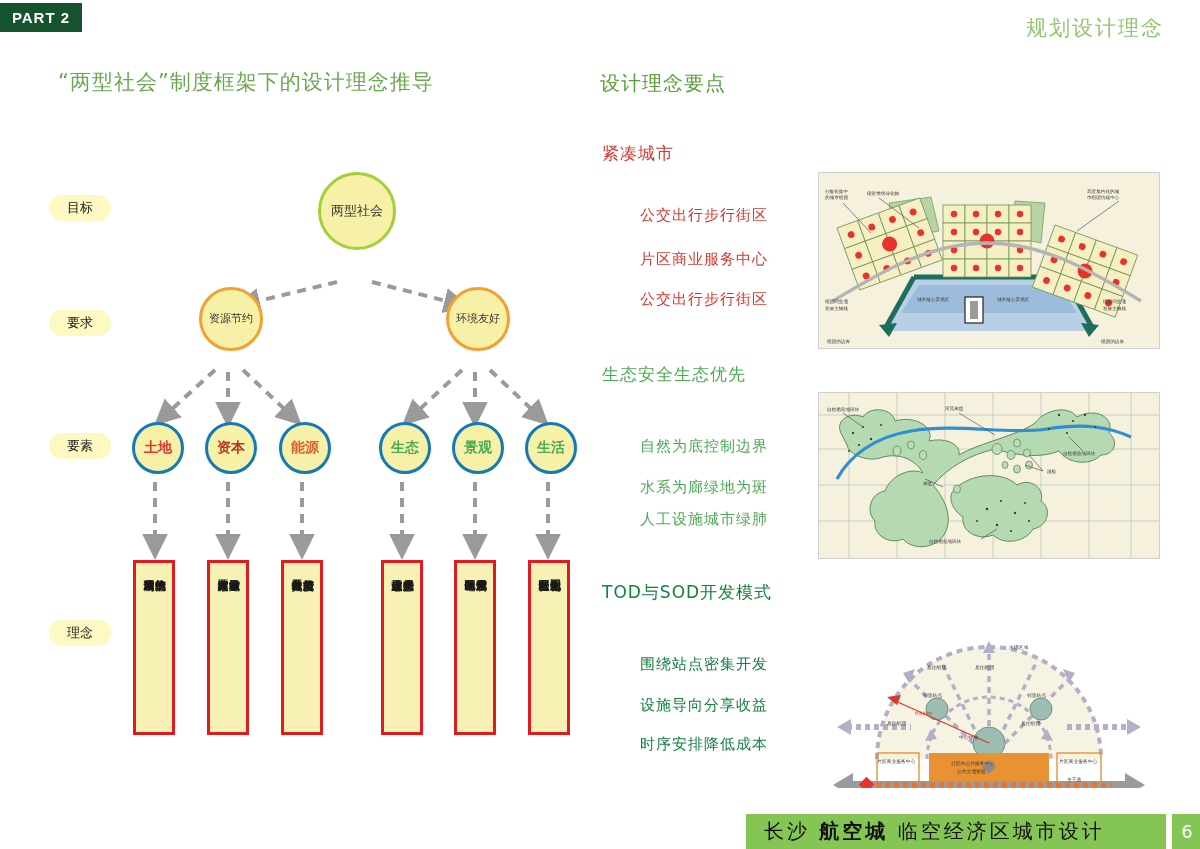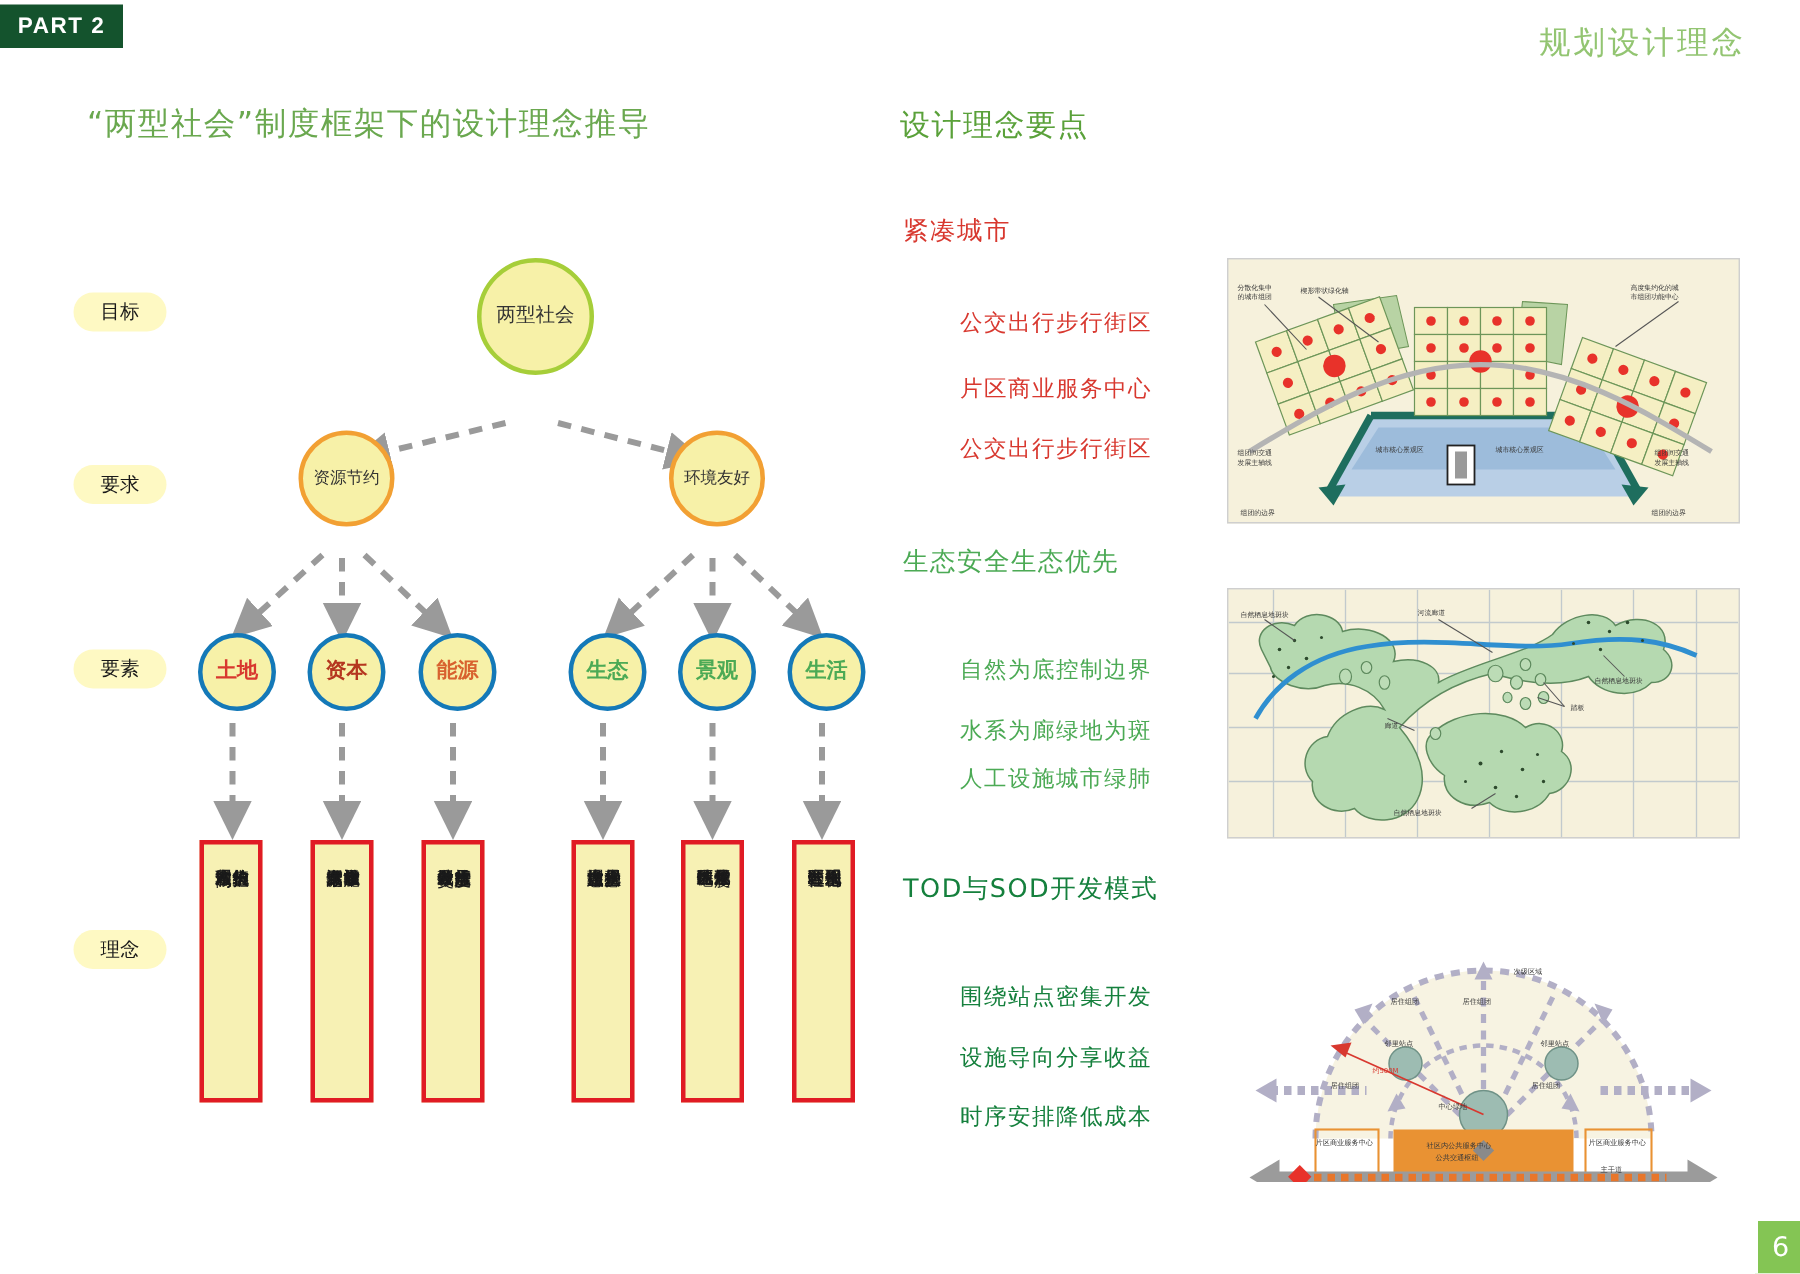--- a/index.html
+++ b/index.html
@@ -536,15 +536,22 @@
         <text x="138" y="170">公共交通枢纽</text>
         <text x="58" y="160">片区商业服务中心</text>
         <text x="240" y="160">片区商业服务中心</text>
         <text x="248" y="178">主干道</text>
         <text x="100" y="192">次级区域</text>
       </g>
       <text x="96" y="112" font-size="4.6" fill="#d8382f" font-family="DejaVu Sans, sans-serif">约500M</text>
     </svg>
   </div>
 
+  <div class="footer-bar">
+    <div class="footer-text">
+      <span>长沙</span>
+      <b>航空城</b>
+      <span>临空经济区城市设计</span>
+    </div>
+  </div>
   <div class="footer-page">6</div>
 
 </div>
 
 </body></html>

